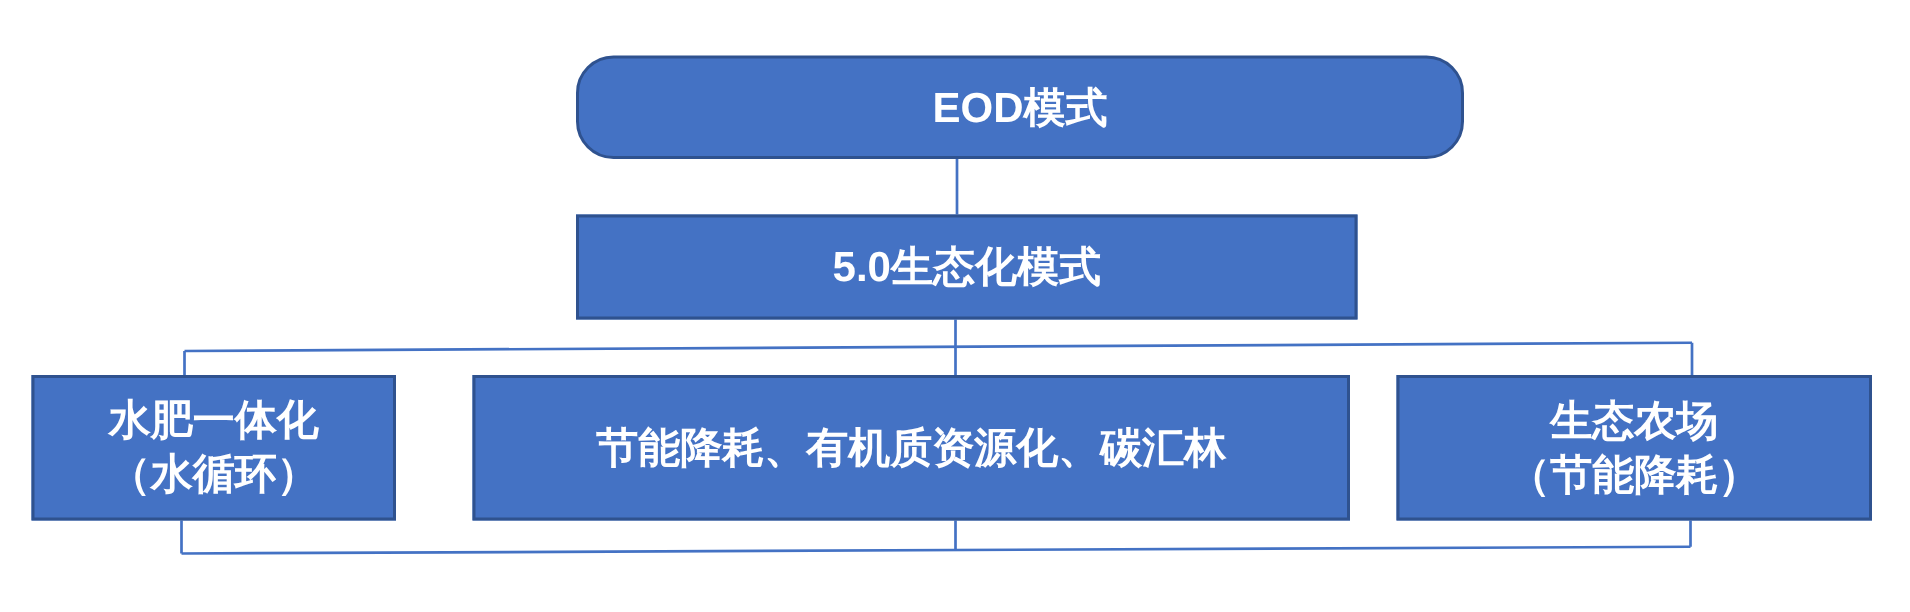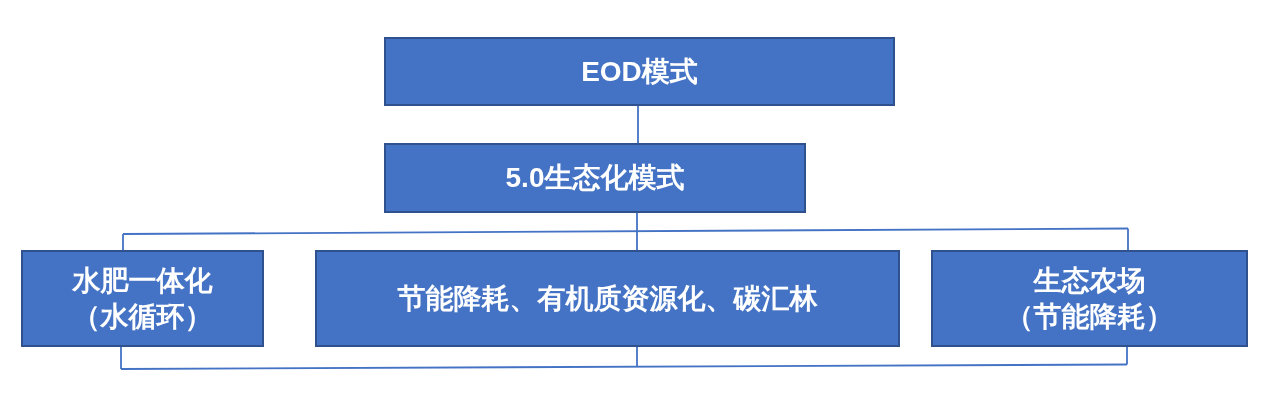--- a/index.html
+++ b/index.html
@@ -37,22 +37,22 @@
     color:var(--text,#FFFFFF);
     display:flex;
     flex-direction:column;
     align-items:center;
     justify-content:center;
     text-align:center;
     font-weight:bold;
     font-size:28px;
     line-height:36px;
   }
-  .node-eod  {left:384px; top:37px;  width:511px; height:69px;}
-  .node-mode {left:384px; top:143px; width:422px; height:70px;}
+  .node-eod  {left:384px; top:37px;  width:592px; height:69px;border-radius:25px;}
+  .node-mode {left:384px; top:143px; width:521px; height:70px;}
   .node-water{left:21px;  top:250px; width:243px; height:97px;font-family:Liberation Serif, serif;}
   .node-carbon{left:315px;top:250px; width:585px; height:97px;text-align:right;}
   .node-farm {left:931px; top:250px; width:317px; height:97px;}
   .node span{display:block;}
 </style>
 </head>
 <body>
 
 <div class="canvas">
 

